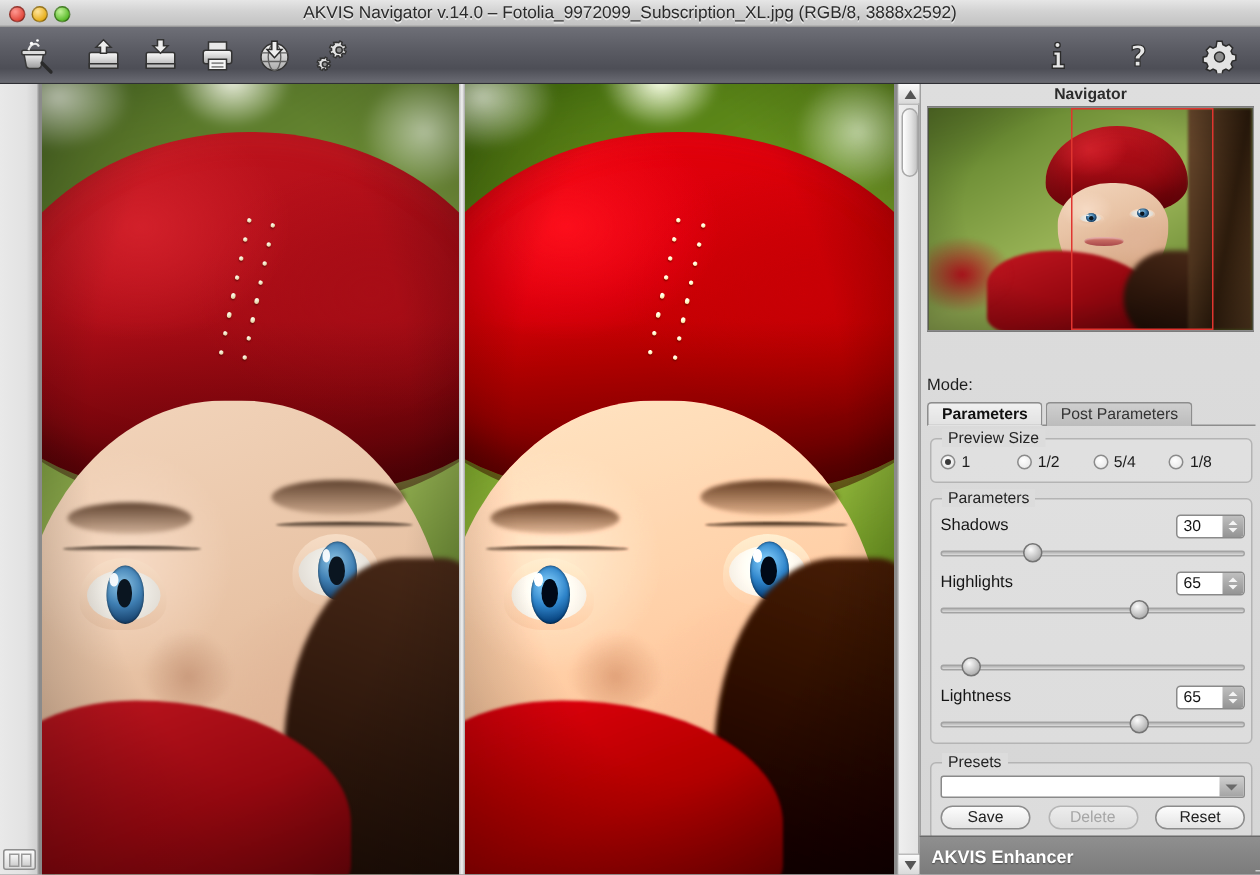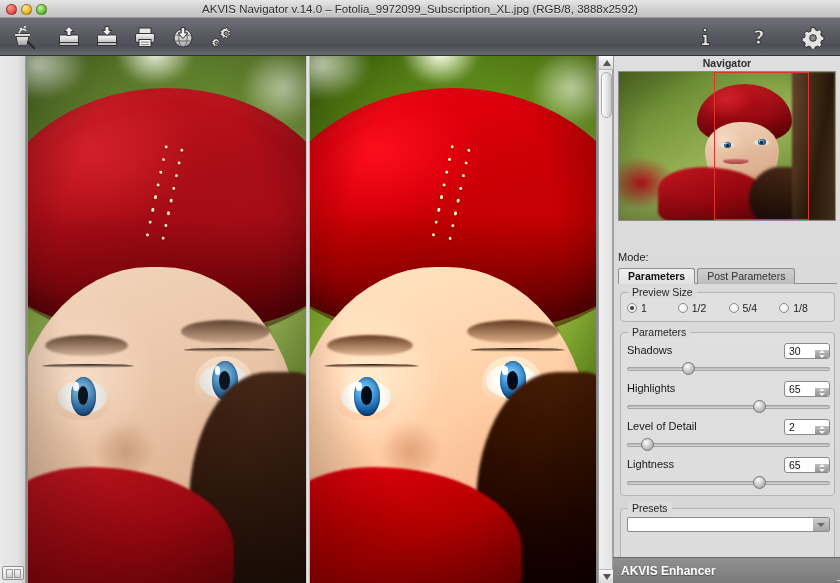--- a/index.html
+++ b/index.html
@@ -264,21 +264,21 @@
   .radio .rdot { width:10px; height:10px; border-radius:50%;
     background: radial-gradient(circle at 40% 35%, #ffffff, #e3e3e3);
     border:1px solid #8b8b8b; display:flex; align-items:center; justify-content:center;}
   .radio.on .rdot::after { content:""; width:4px; height:4px; border-radius:50%; background:#3b3b3b; }
   .radio .rlbl { font-size:10.5px; color:#1c1c1c; }
 
   .g-params { top:276px; height:164px; }
   .prow { position:absolute; left:6px; width:203px; height:16px; }
   .prow .name { position:absolute; left:0; top:1px; font-size:11px; color:#151515; }
   .spin { position:absolute; right:0; top:0; width:46px; height:16px; display:flex;
-    background:#fff; border:1px solid #8a8a8a; border-radius:3px; overflow:hidden;align-items:flex-end; }
+    background:#fff; border:1px solid #8a8a8a; border-radius:3px; overflow:hidden; }
   .spin .sv { flex:1; padding-left:4px; font-size:10.5px; line-height:14px; color:#121212; }
   .spin .sbtns { width:14px; background:linear-gradient(to bottom,#bfbfbf,#949494);
     display:flex; flex-direction:column; align-items:center; justify-content:center; gap:2px; cursor:pointer;}
   .spin .sbtns i.u { width:0;height:0;border-left:3px solid transparent;border-right:3px solid transparent;border-bottom:3.5px solid #f4f4f4;}
   .spin .sbtns i.d { width:0;height:0;border-left:3px solid transparent;border-right:3px solid transparent;border-top:3.5px solid #f4f4f4;}
   .srow { position:absolute; left:6px; width:203px; height:13px; }
   .srow .rail { position:absolute; left:0; top:5px; width:100%; height:4px;
     border-radius:2px; background:linear-gradient(to bottom,#b2b2b2,#dcdcdc); border:1px solid #a3a3a3;}
   .srow .knob { position:absolute; top:0; width:13px; height:13px; margin-left:-6px;
     border-radius:50%; background: radial-gradient(circle at 38% 30%, #fbfbfb, #979797);
@@ -638,30 +638,20 @@
               <i class="u"></i>
               <i class="d"></i>
             </span>
         </span>
       </div>
       <div class="srow" style="top:67px;">
         <div class="rail"></div>
         <div class="knob" style="left:65%;"></div>
       </div>
 
-      <div class="prow" style="top:86px;">
-        <span class="name">Level of Detail</span>
-        <span class="spin">
-          <span class="sv">2</span>
-          <span class="sbtns">
-              <i class="u"></i>
-              <i class="d"></i>
-            </span>
-        </span>
-      </div>
       <div class="srow" style="top:105px;">
         <div class="rail"></div>
         <div class="knob" style="left:10%;"></div>
       </div>
 
       <div class="prow" style="top:124px;">
         <span class="name">Lightness</span>
         <span class="spin">
           <span class="sv">65</span>
           <span class="sbtns">
@@ -675,20 +665,25 @@
         <div class="knob" style="left:65%;"></div>
       </div>
     </div>
 
     <div class="group g-presets">
       <div class="gtitle">Presets</div>
       <div class="pre-field">
         <span style="flex:1;padding-left:3px;line-height:13px;color:#111;" placeholder=""></span>
         <span class="drop"></span>
       </div>
+      <div class="prebtns">
+        <div class="pill">Save</div>
+        <div class="pill disabled">Delete</div>
+        <div class="pill">Reset</div>
+      </div>
     </div>
   </div>
 
   <div class="statusbar">
     <span class="txt">AKVIS Enhancer</span>
     <span class="resize-grip">
       <i style="bottom:1px; width:11px;"></i>
         <i style="bottom:4px; width:8px;"></i>
         <i style="bottom:7px; width:5px;"></i>
     </span>

